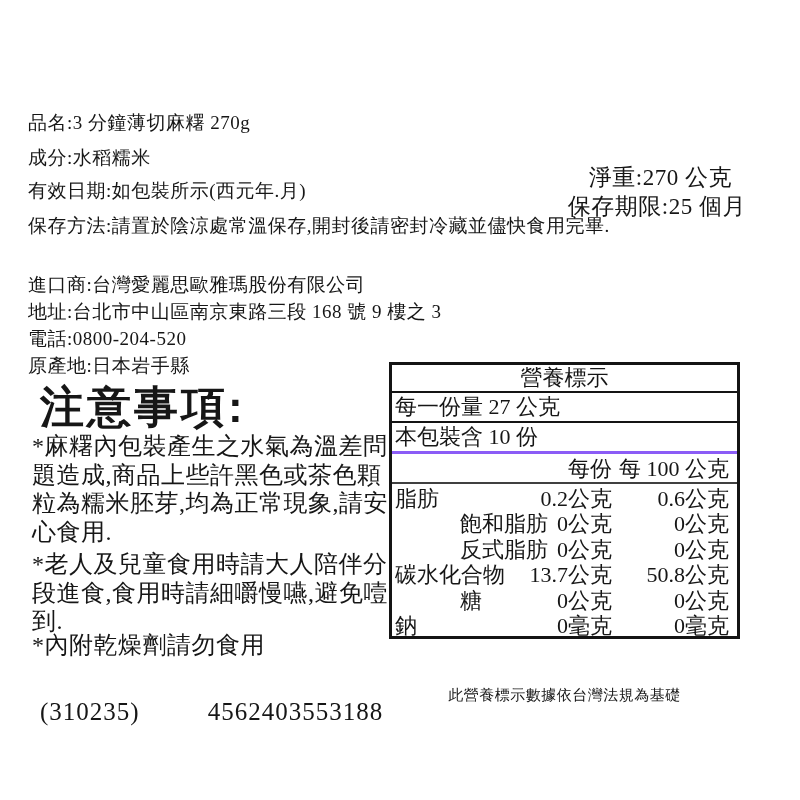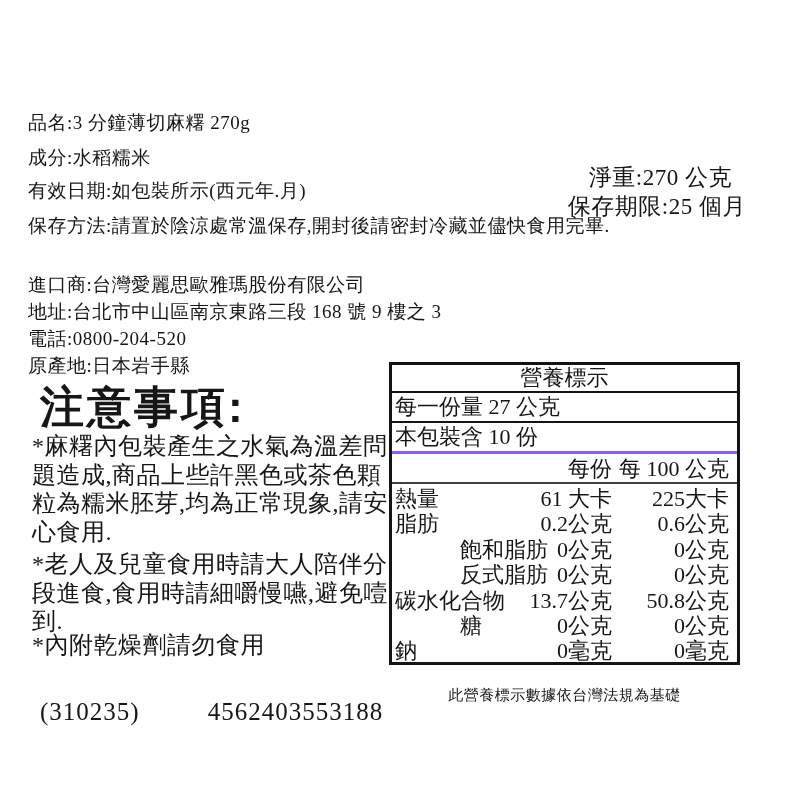--- a/index.html
+++ b/index.html
@@ -73,25 +73,20 @@
     <div class="nt-title">營養標示</div>
     <div class="nt-serving nt-s1">每一份量 27 公克</div>
     <div class="nt-serving nt-s2">本包裝含 10 份</div>
     <div class="nt-header">
       <span class="c0"></span>
       <span class="c1">每份</span>
       <span class="c2">每 100 公克</span>
     </div>
     <div id="nt-rows">
         <div class="nt-row">
-          <span class="c0">熱量</span>
-          <span class="c1">61 大卡</span>
-          <span class="c2">225大卡</span>
-        </div>
-        <div class="nt-row">
           <span class="c0">脂肪</span>
           <span class="c1">0.2公克</span>
           <span class="c2">0.6公克</span>
         </div>
         <div class="nt-row indent">
           <span class="c0">飽和脂肪</span>
           <span class="c1">0公克</span>
           <span class="c2">0公克</span>
         </div>
         <div class="nt-row indent">

